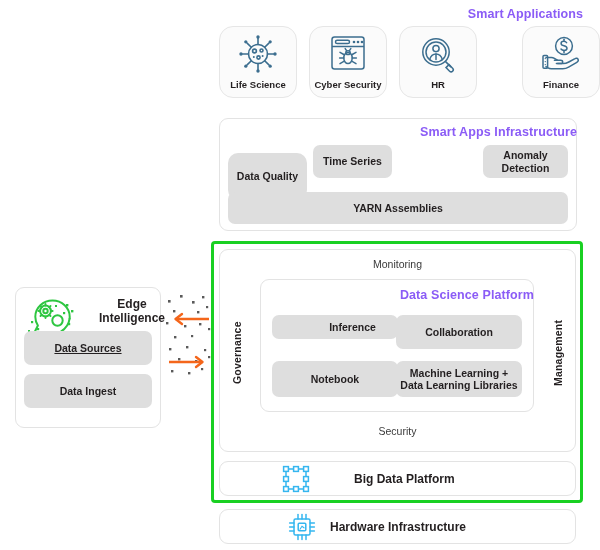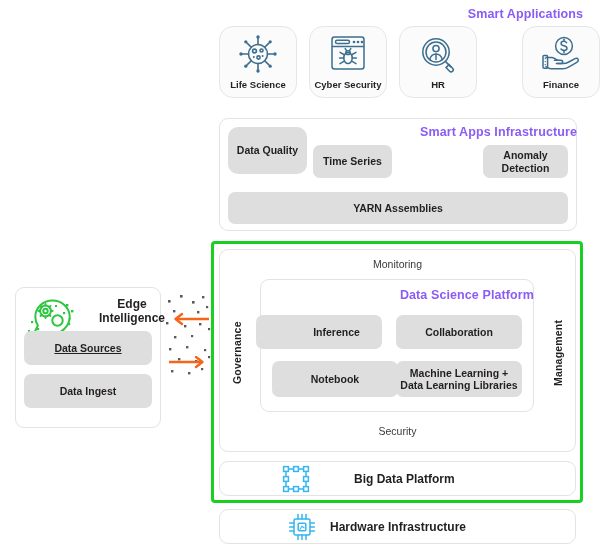--- a/index.html
+++ b/index.html
@@ -210,40 +210,40 @@
         </g>
       </svg>
     </div>
     <div class="app-name">Finance</div>
   </div>
 
   <div class="card" style="left:219px;top:118px;width:358px;height:113px;">
   </div>
   <div class="sect-title" style="left:219px;top:125px;width:358px;">Smart Apps Infrastructure</div>
 
-  <div class="pill" style="left:228px;top:127px;width:79px;height:47px;border-radius:10px;">Data Quality</div>
+  <div class="pill" style="left:228px;top:153px;width:79px;height:47px;border-radius:10px;">Data Quality</div>
   <div class="pill" style="left:313px;top:145px;width:79px;height:33px;">Time Series</div>
   <div class="pill" style="left:483px;top:145px;width:85px;height:33px;">Anomaly Detection</div>
 
   <div class="pill" style="left:228px;top:192px;width:340px;height:32px;">YARN Assemblies</div>
 
   <div class="green-box" style="left:211px;top:241px;width:372px;height:262px;"></div>
 
   <div class="card" style="left:219px;top:249px;width:357px;height:203px;"></div>
 
   <div class="plain-label" style="left:219px;top:258px;width:357px;">Monitoring</div>
   <div class="plain-label" style="left:219px;top:425px;width:357px;">Security</div>
 
   <div class="vlabel" style="left:228px;top:300px;width:18px;height:105px;">Governance</div>
   <div class="vlabel" style="left:549px;top:300px;width:18px;height:105px;">Management</div>
 
   <div class="card" style="left:260px;top:279px;width:274px;height:133px;"></div>
   <div class="sect-title" style="left:260px;top:288px;width:274px;">Data Science Platform</div>
 
-  <div class="pill" style="left:256px;top:315px;width:126px;height:34px;padding-left:39px;">Inference</div>
+  <div class="pill" style="left:272px;top:315px;width:126px;height:24px;padding-left:39px;">Inference</div>
   <div class="pill" style="left:396px;top:315px;width:126px;height:34px;">Collaboration</div>
   <div class="pill" style="left:272px;top:361px;width:126px;height:36px;">Notebook</div>
   <div class="pill" style="left:396px;top:361px;width:126px;height:36px;white-space:pre-line;">Machine Learning +
 Data Learning Libraries</div>
 
   <div class="card" style="left:219px;top:461px;width:357px;height:35px;"></div>
   <div class="baricon" style="left:281px;top:465px;">
     <svg width="30" height="28" viewBox="0 0 30 28">
       <g stroke="#35b6ef" stroke-width="1.5" fill="none">
         <rect x="5" y="4" width="20" height="20"></rect>

